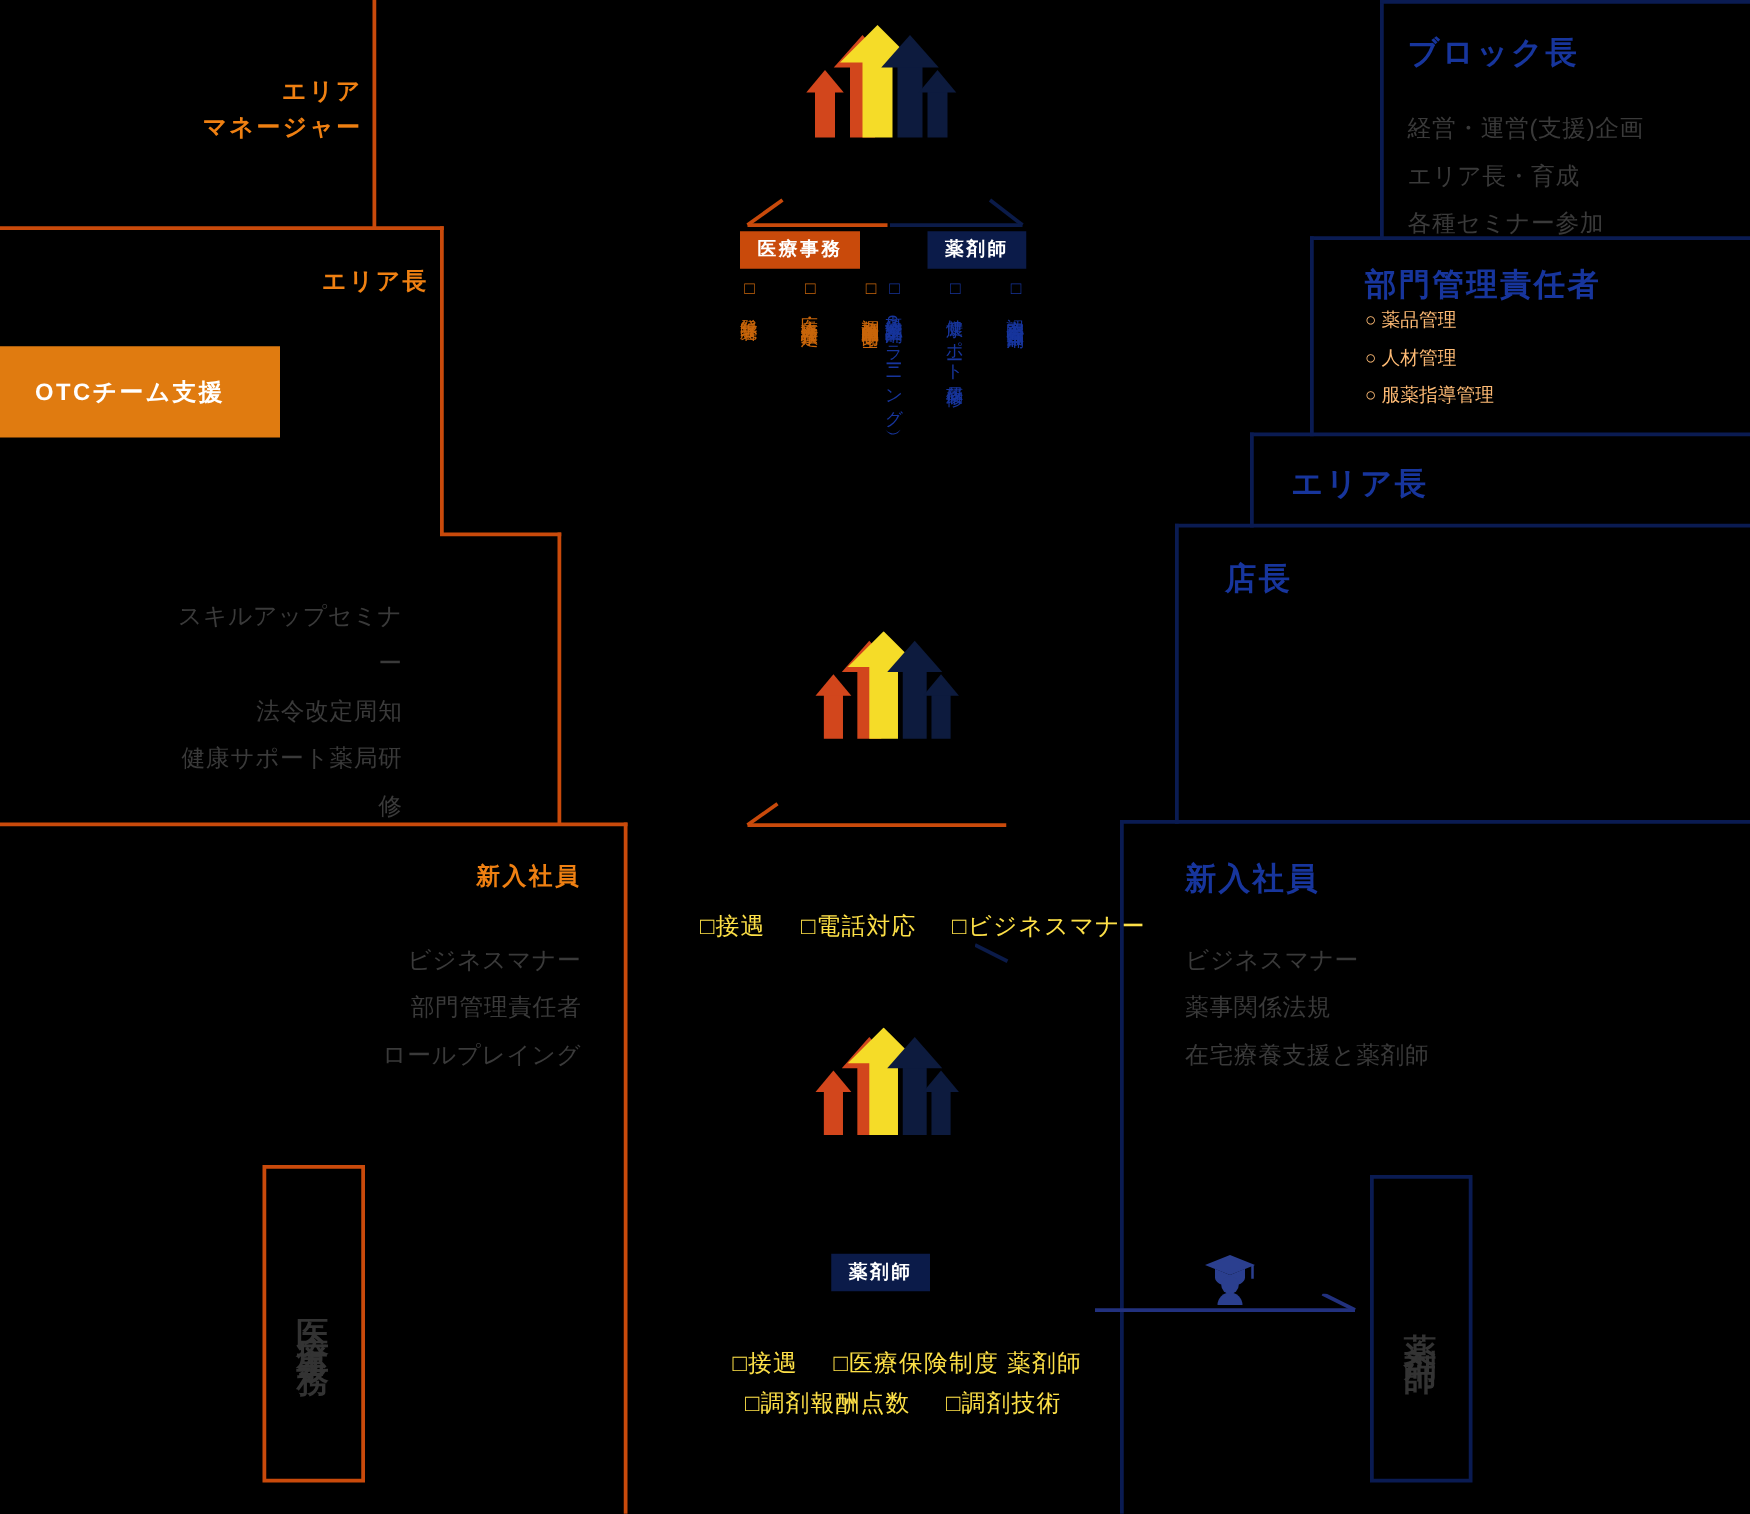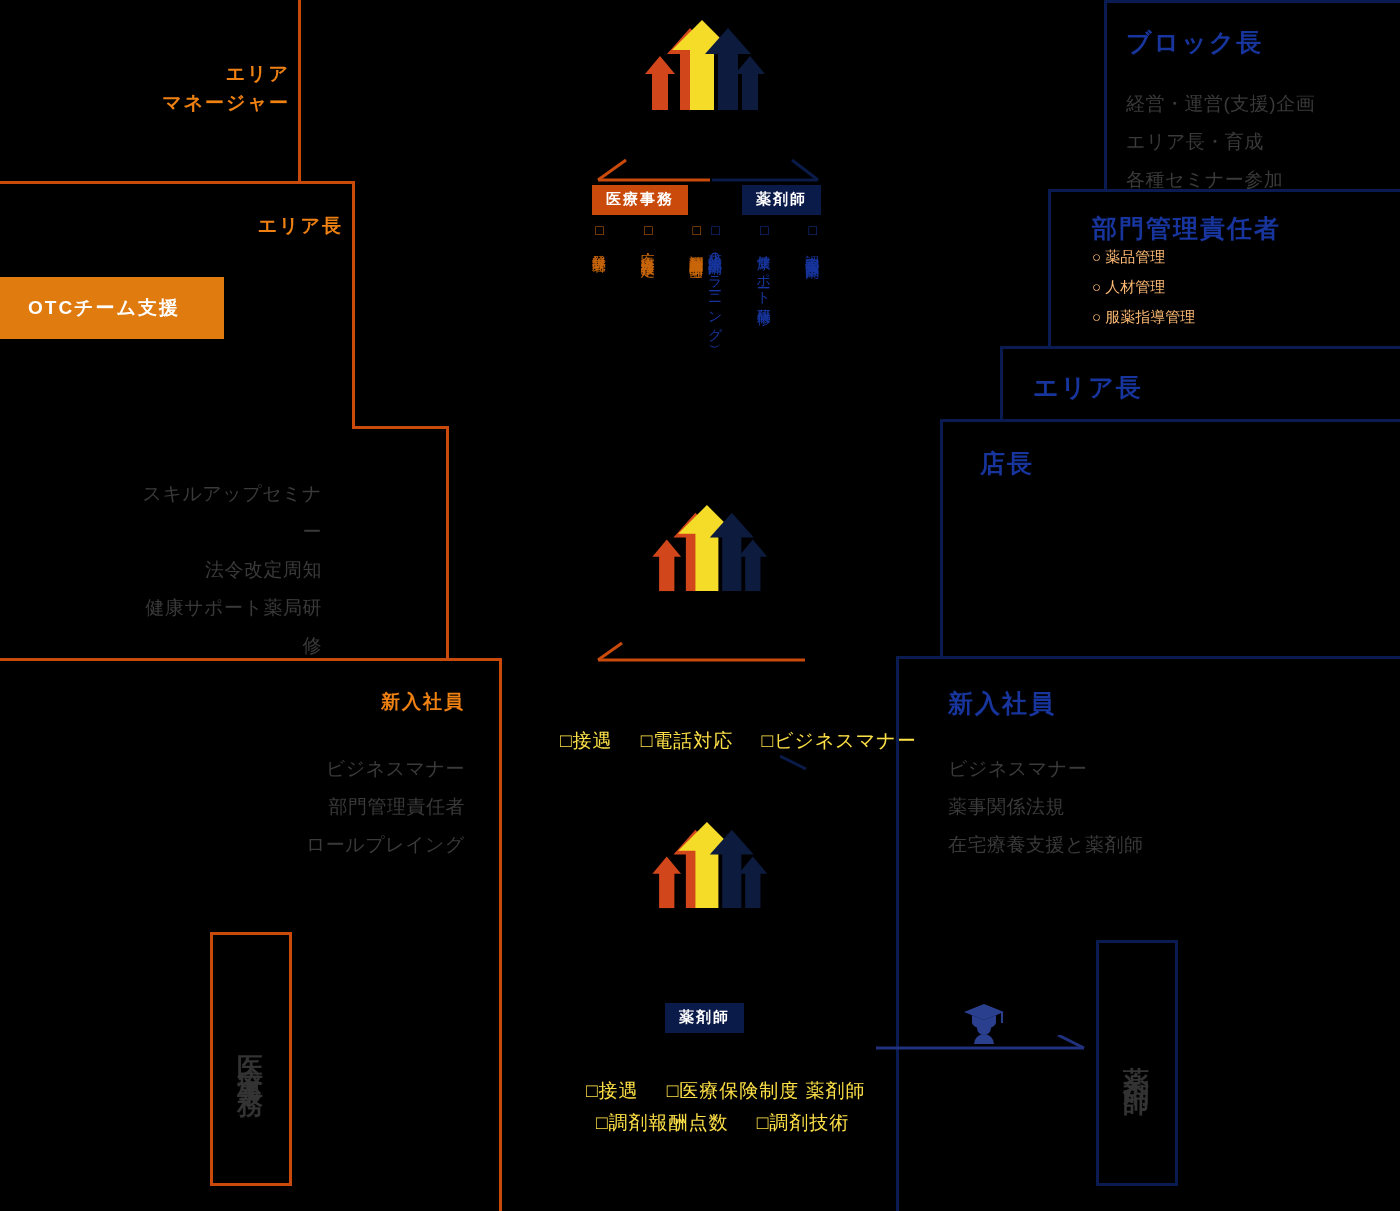--- a/index.html
+++ b/index.html
@@ -56,21 +56,21 @@
 
   <div class="abs hd-o right-al" style="left:60px;top:60px;width:230px;">
     <div>エリア</div>
     <div>マネージャー</div>
   </div>
 
   <div class="abs hd-o right-al" style="left:100px;top:212px;width:243px;">
     <div>エリア長</div>
   </div>
 
-  <div class="abs otc-box" style="left:0px;top:277px;width:196px;height:62px;">
+  <div class="abs otc-box" style="left:0px;top:277px;width:196px;height:73px;">
     <span>OTCチーム支援</span>
   </div>
 
   <div class="abs body-g right-al" style="left:132px;top:475px;width:190px;">
     <div>スキルアップセミナー</div>
     <div>法令改定周知</div>
     <div>健康サポート薬局研修</div>
   </div>
 
   <div class="abs hd-o right-al" style="left:250px;top:688px;width:215px;">

